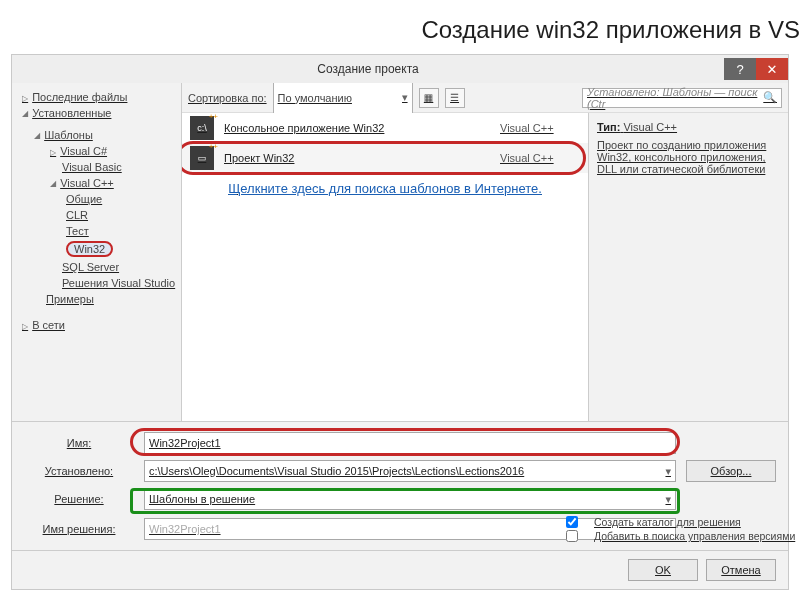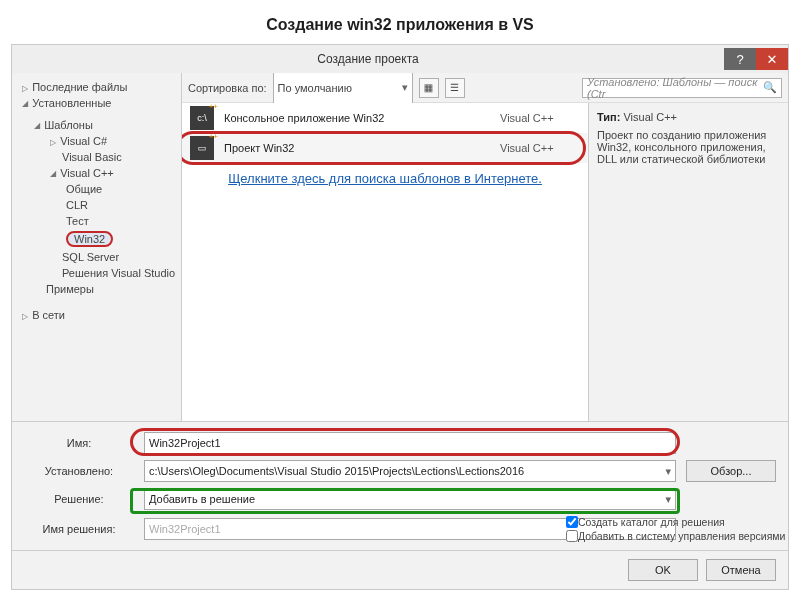--- a/index.html
+++ b/index.html
@@ -1,25 +1,25 @@
 <!DOCTYPE html>
 <html><head>
 <meta charset="utf-8">
 <style>
 * { box-sizing: border-box; margin: 0; padding: 0; }
 body { font-family: "Segoe UI", Tahoma, sans-serif; font-size: 11px; background: #fff; color: #1e1e1e; }
 .outer { width: 800px; height: 600px; display: flex; flex-direction: column; }
-.slide-title { font-size: 16px; font-weight: 700; text-align: center; padding: 16px 0 10px; }
+.slide-title { font-size: 24px; font-weight: 400; text-align: right; padding: 16px 0 10px; }
 .dialog { flex: 1; margin: 0 11px 10px; border: 1px solid #c9c9c9; display: flex; flex-direction: column; background: #f2f2f2; }
 .titlebar { height: 28px; background: #eeeeee; display: flex; align-items: center; position: relative; }
 .titlebar-title { flex: 1; text-align: center; color: #333; font-size: 12px; }
 .titlebar-help, .titlebar-close { width: 32px; height: 22px; display: flex; align-items: center; justify-content: center; font-size: 13px; }
 .titlebar-help { color: #fff; background: #666; }
 .titlebar-close { color: #fff; background: #c84031; }
-.body { flex: 1; display: flex; flex-direction: column; }
+.body { flex: 1; display: flex; flex-direction: column; text-decoration: underline; }
 .top { flex: 1; display: flex; min-height: 0; }
 .sidebar { width: 170px; background: #f2f2f2; border-right: 1px solid #ccc; padding: 6px 4px; overflow: hidden; color: #444; }
 .side-item { padding: 2px 2px 2px 6px; cursor: default; white-space: nowrap; }
 .side-item.expanded::before { content: "◢"; font-size: 8px; color: #777; margin-right: 4px; display: inline-block; transform: translateY(-1px);}
 .side-item.collapsed::before { content: "▷"; font-size: 8px; color: #777; margin-right: 4px; }
 .indent1 { padding-left: 18px; }
 .indent2 { padding-left: 34px; }
 .indent3 { padding-left: 50px; }
 .side-sel { display: inline-block; padding: 0 6px; border: 2px solid #c42727; border-radius: 8px; background: #dfe6f2; }
 .center { flex: 1; display: flex; flex-direction: column; background: #fff; min-width: 0; }
@@ -46,21 +46,21 @@
 .linkrow a { color: #1a5fb4; text-decoration: underline; font-size: 13px; }
 .form { background: #f2f2f2; border-top: 1px solid #ccc; padding: 10px 12px 8px; display: grid; grid-template-columns: 110px 1fr 90px; gap: 6px 10px; align-items: center; position: relative; }
 .form-label { color: #333; text-align: center; }
 .txt { height: 22px; border: 1px solid #a8a8a8; background: #fff; padding: 0 4px; color: #222; display: flex; align-items: center; overflow: hidden; white-space: nowrap; }
 .txt.disabled { color: #aaa; }
 .txt.drop::after { content: "▾"; margin-left: auto; color: #666; }
 .btn { height: 22px; border: 1px solid #a8a8a8; background: #eaeaea; display: flex; align-items: center; justify-content: center; padding: 0 8px; }
 .ring-name { left: 118px; right: 108px; top: 6px; height: 28px; }
 .ring-soln { left: 118px; right: 108px; top: 66px; height: 26px; border-color: #1a8f1a; border-radius: 4px; }
 .checks { grid-column: 3; display: flex; flex-direction: column; gap: 2px; font-size: 10.5px; color: #444; white-space: nowrap; margin-left: -120px;}
-.cb { display: flex; align-items: flex-end; gap: 0; }
+.cb { display: flex; align-items: flex-end; gap: 16px; }
 .cb input { width: 12px; height: 12px; }
 .footer { background: #f2f2f2; border-top: 1px solid #ccc; display: flex; justify-content: flex-end; gap: 8px; padding: 8px 12px; }
 </style>
 </head>
 <body>
 <div class="outer">
   <div class="slide-title">Создание win32 приложения в VS</div>
   <div class="dialog">
     <div class="titlebar">
       <div class="titlebar-title">Создание проекта</div>
@@ -130,33 +130,33 @@
 
         <div class="form-label">Имя:</div>
         <div class="txt">Win32Project1</div>
         <div></div>
 
         <div class="form-label">Установлено:</div>
         <div class="txt drop">c:\Users\Oleg\Documents\Visual Studio 2015\Projects\Lections\Lections2016</div>
         <div class="btn">Обзор...</div>
 
         <div class="form-label">Решение:</div>
-        <div class="txt drop">Добавить в решение</div>
+        <div class="txt drop">Шаблоны в решение</div>
         <div></div>
 
         <div class="form-label">Имя решения:</div>
         <div class="txt disabled">Win32Project1</div>
         <div class="checks">
           <label class="cb">
               <input type="checkbox" checked="" style="">
               <span>Создать каталог для решения</span>
             </label>
           <label class="cb">
               <input type="checkbox" style="">
-              <span>Добавить в систему управления версиями</span>
+              <span>Добавить в поиска управления версиями</span>
             </label>
         </div>
       </div>
       <div class="footer">
         <div class="btn" style="width:70px">OK</div>
         <div class="btn" style="width:70px">Отмена</div>
       </div>
     </div>
   </div>
 </div>

